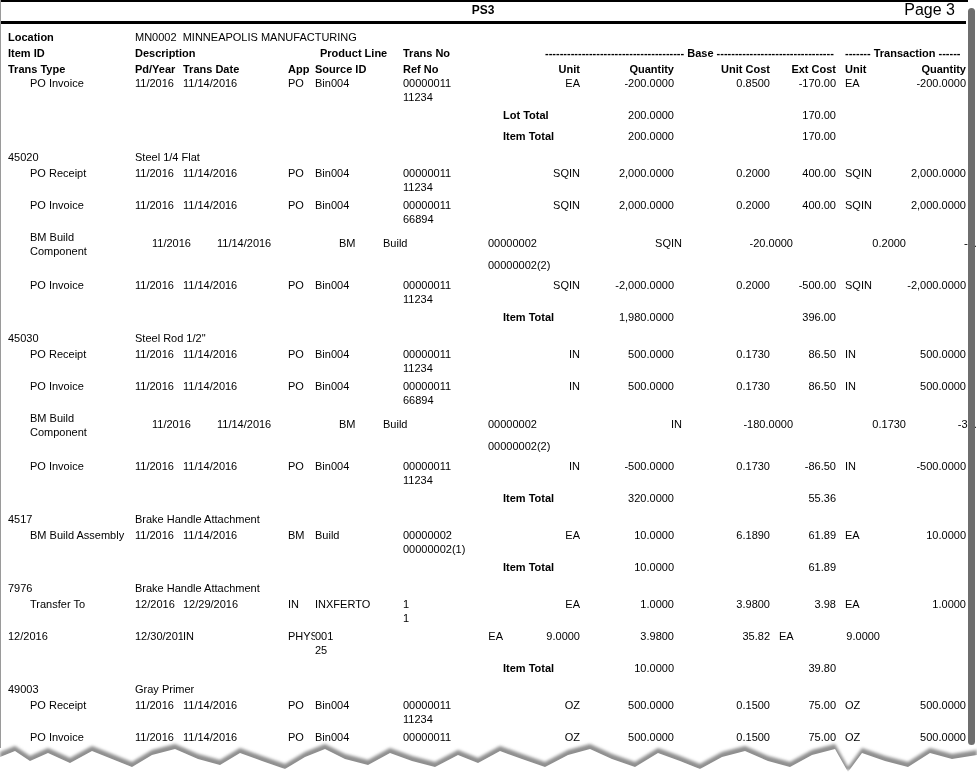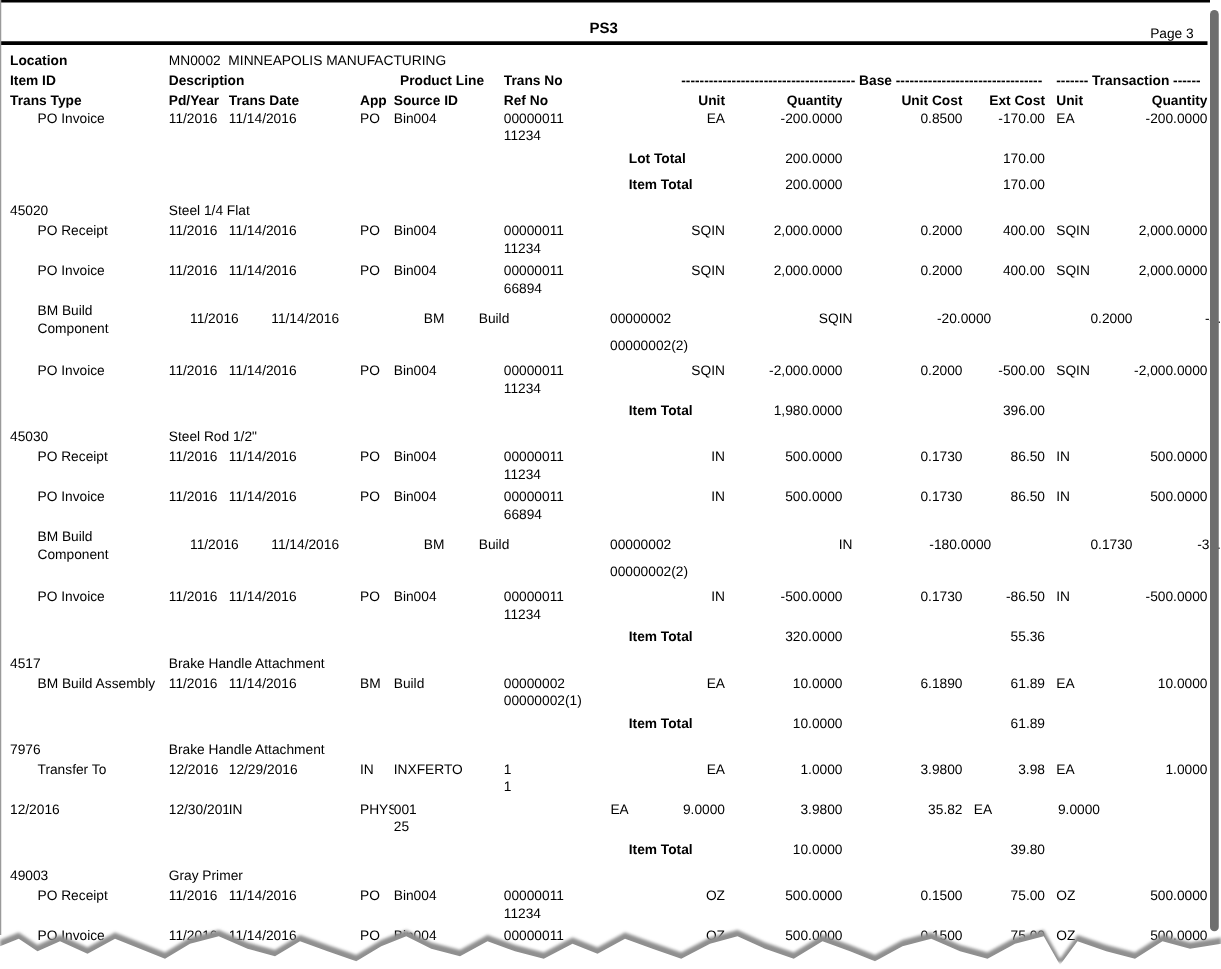--- a/index.html
+++ b/index.html
@@ -1,24 +1,24 @@
 <!DOCTYPE html>
 <html><head>
 <meta charset="utf-8">
 <style>
   html,body{margin:0;padding:0;background:#ffffff;}
   body{font-family:"Liberation Sans","DejaVu Sans",sans-serif;color:#000;}
   .page{position:relative;width:977px;height:775px;background:#fff;overflow:hidden;}
   .top-border{position:absolute;left:0;top:0;width:968px;height:2px;background:#000;}
   .left-border{position:absolute;left:0;top:0;width:1px;height:748px;background:#9a9a9a;}
   .right-shadow{position:absolute;right:2px;top:8px;width:7px;height:737px;background:#6e6e6e;border-radius:4px;}
-  .titlebar{position:relative;width:966px;padding-top:14px;}
+  .titlebar{position:relative;width:966px;padding-top:2px;}
   .title{ text-align:center;font-size:12px;font-weight:bold;line-height:17px;}
   .subtitle{text-align:center;font-size:12px;font-weight:bold;line-height:20px;}
-  .page-label{position:absolute;top:21px;right:11px;font-size:11px;}
+  .page-label{position:absolute;top:1px;right:11px;font-size:16px;}
   .rule{width:966px;height:3px;background:#000;margin-top:2px;}
   .body{padding-left:8px;padding-top:6px;font-size:11px;line-height:14px;}
   .grid{display:grid;grid-template-columns:127px 48px 105px 27px 88px 100px 77px 94px 96px 66px 44px 86px;width:958px;}
   .c{white-space:pre;overflow:hidden;}
   .r{text-align:right;}
   .b{font-weight:bold;}
   .hrowA{height:16px;}
   .hrowB{height:16px;}
   .hrowC{height:14px;}
   .span26{grid-column:2 / span 5;}

